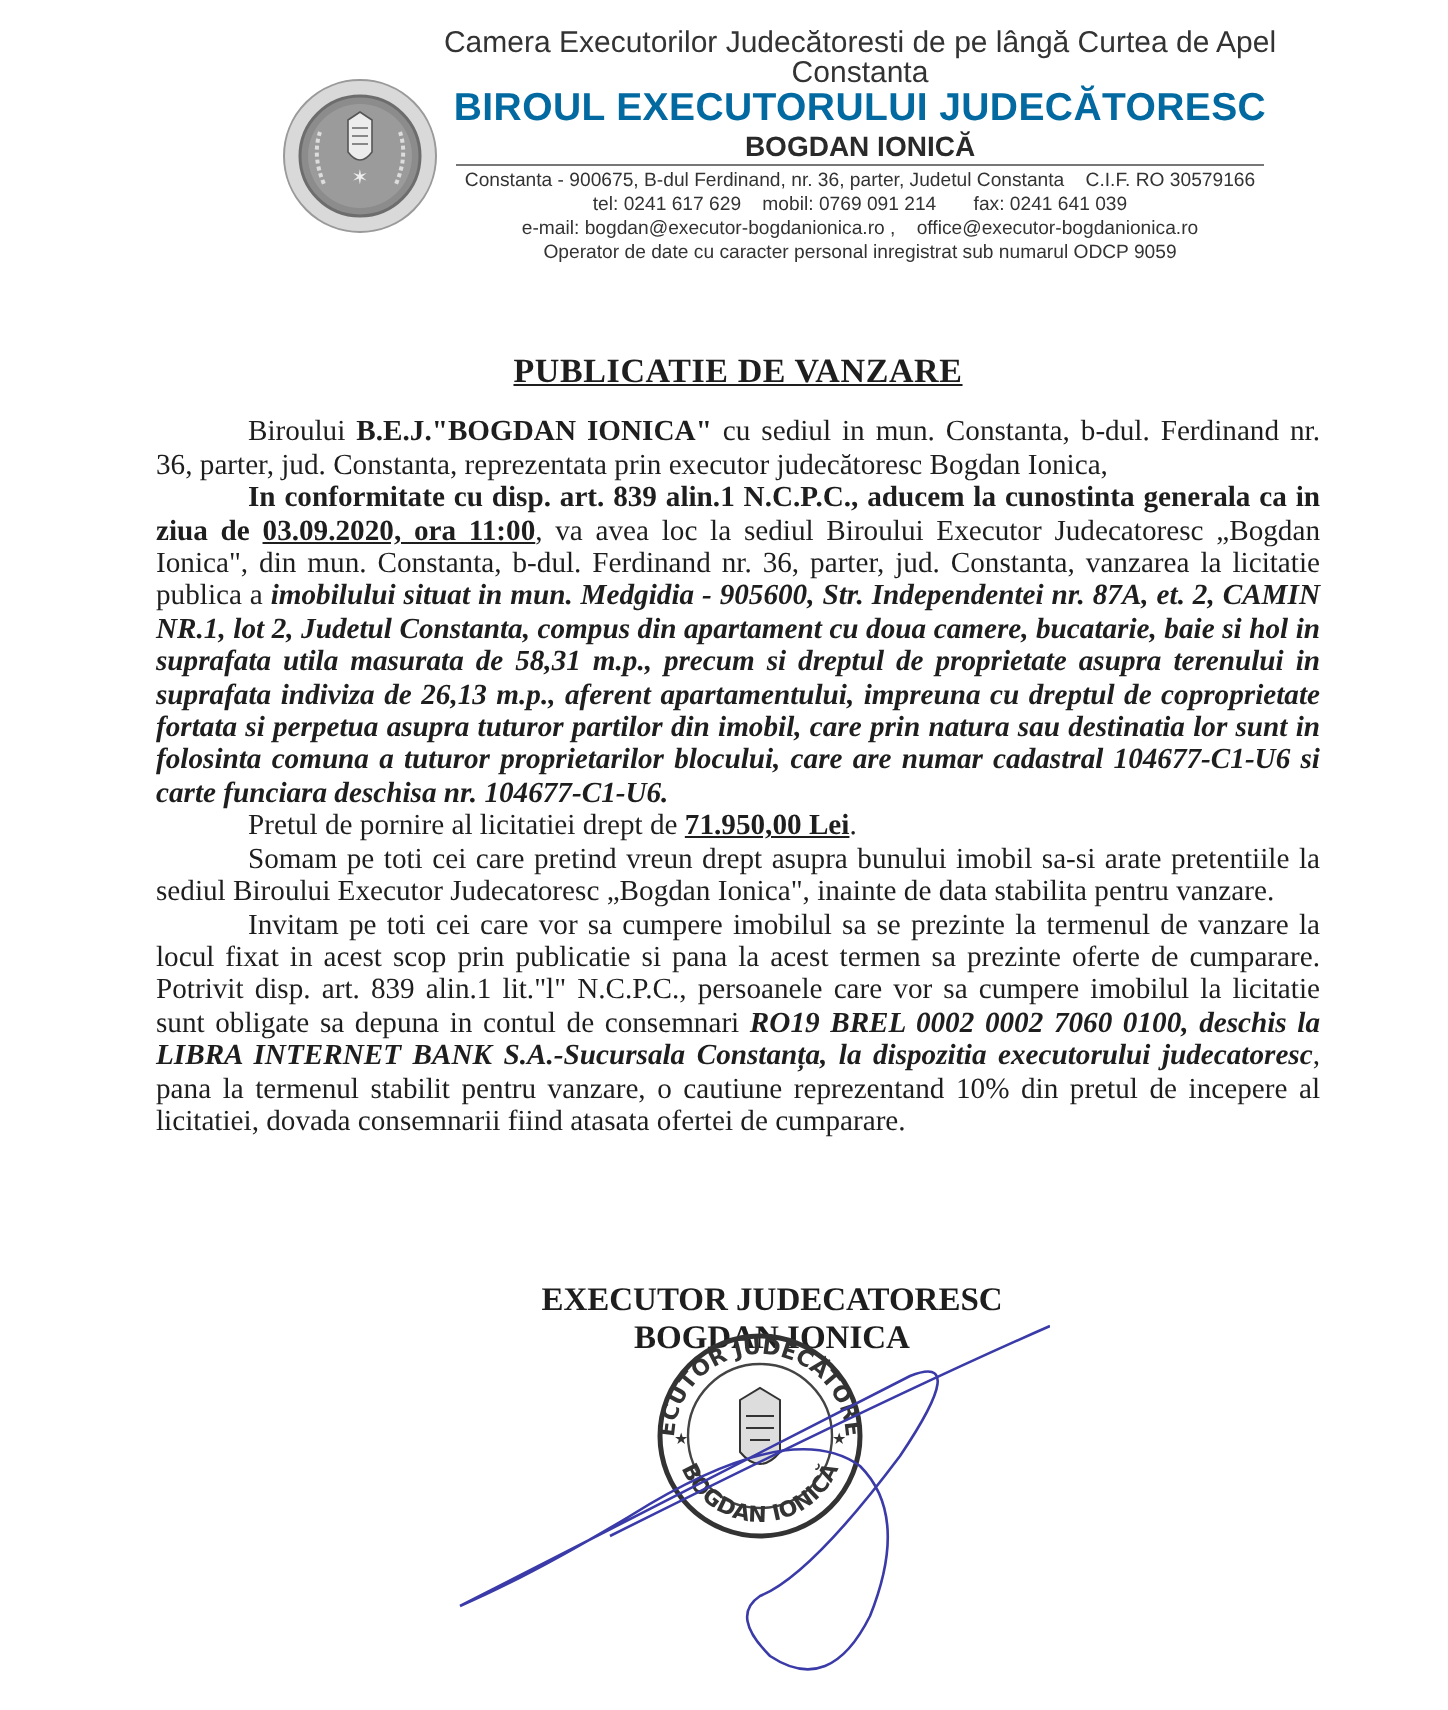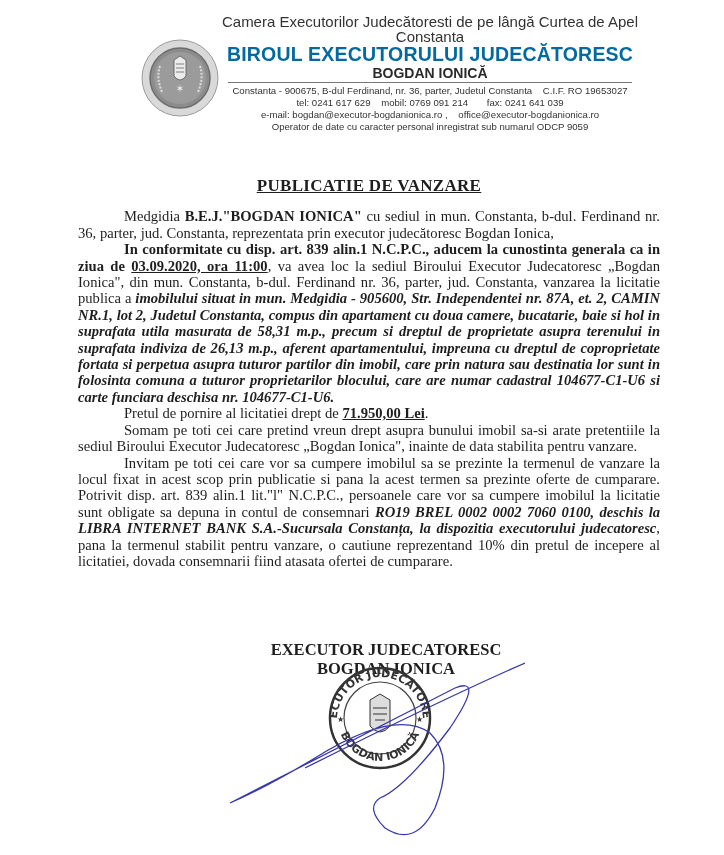--- a/index.html
+++ b/index.html
@@ -33,31 +33,31 @@
     <path d="M36 26 L44 26 M36 30 L44 30 M36 34 L44 34" stroke="#666" stroke-width="0.8"></path>
     <text x="40" y="54" text-anchor="middle" font-size="10" fill="#eee" font-family="DejaVu Sans, sans-serif">✶</text>
     <path d="M20 28 Q16 40 22 54" stroke="#ddd" stroke-width="2" fill="none" stroke-dasharray="2 1.5"></path>
     <path d="M60 28 Q64 40 58 54" stroke="#ddd" stroke-width="2" fill="none" stroke-dasharray="2 1.5"></path>
   </svg>
   <div class="hdr-text">
     <div class="hl1">Camera Executorilor Judecătoresti de pe lângă Curtea de Apel Constanta</div>
     <div class="hl2">BIROUL EXECUTORULUI JUDECĂTORESC</div>
     <div class="hl3">BOGDAN IONICĂ</div>
     <div class="hrule"></div>
-    <div class="hsm" style="white-space:pre">Constanta - 900675, B-dul Ferdinand, nr. 36, parter, Judetul Constanta    C.I.F. RO 19653027</div>
+    <div class="hsm" style="white-space:pre">Constanta - 900675, B-dul Ferdinand, nr. 36, parter, Judetul Constanta    C.I.F. RO 30579166</div>
     <div class="hsm" style="white-space:pre">tel: 0241 617 629    mobil: 0769 091 214       fax: 0241 641 039</div>
     <div class="hsm" style="white-space:pre">e-mail: bogdan@executor-bogdanionica.ro ,    office@executor-bogdanionica.ro</div>
     <div class="hsm">Operator de date cu caracter personal inregistrat sub numarul ODCP 9059</div>
   </div>
 </div>
 
 <div class="doc">
   <div class="title">PUBLICATIE DE VANZARE</div>
 
-  <p class="p"><span>Medgidia </span><span class="b">B.E.J."BOGDAN IONICA"</span><span> cu sediul in mun. Constanta, b-dul. Ferdinand nr. 36, parter, jud. Constanta, reprezentata prin executor judecătoresc Bogdan Ionica,</span></p>
+  <p class="p"><span>Biroului </span><span class="b">B.E.J."BOGDAN IONICA"</span><span> cu sediul in mun. Constanta, b-dul. Ferdinand nr. 36, parter, jud. Constanta, reprezentata prin executor judecătoresc Bogdan Ionica,</span></p>
 
   <p class="p"><span class="b">In conformitate cu disp. art. 839 alin.1 N.C.P.C., aducem la cunostinta generala ca in ziua de </span><span class="b u">03.09.2020, ora 11:00</span><span>, va avea loc la sediul Biroului Executor Judecatoresc „Bogdan Ionica", din mun. Constanta, b-dul. Ferdinand nr. 36, parter, jud. Constanta, vanzarea la licitatie publica a </span><span class="bi">imobilului situat in mun. Medgidia - 905600, Str. Independentei nr. 87A, et. 2, CAMIN NR.1, lot 2, Judetul Constanta, compus din apartament cu doua camere, bucatarie, baie si hol in suprafata utila masurata de 58,31 m.p., precum si dreptul de proprietate asupra terenului in suprafata indiviza de 26,13 m.p., aferent apartamentului, impreuna cu dreptul de coproprietate fortata si perpetua asupra tuturor partilor din imobil, care prin natura sau destinatia lor sunt in folosinta comuna a tuturor proprietarilor blocului, care are numar cadastral 104677-C1-U6 si carte funciara deschisa nr. 104677-C1-U6.</span></p>
 
   <p class="p"><span>Pretul de pornire al licitatiei drept de </span><span class="b u">71.950,00 Lei</span><span>.</span></p>
 
   <p class="p">Somam pe toti cei care pretind vreun drept asupra bunului imobil sa-si arate pretentiile la sediul Biroului Executor Judecatoresc „Bogdan Ionica", inainte de data stabilita pentru vanzare.</p>
 
   <p class="p"><span>Invitam pe toti cei care vor sa cumpere imobilul sa se prezinte la termenul de vanzare la locul fixat in acest scop prin publicatie si pana la acest termen sa prezinte oferte de cumparare. Potrivit disp. art. 839 alin.1 lit."l" N.C.P.C., persoanele care vor sa cumpere imobilul la licitatie sunt obligate sa depuna in contul de consemnari </span><span class="bi">RO19 BREL 0002 0002 7060  0100, deschis la LIBRA INTERNET BANK S.A.-Sucursala Constanța, la dispozitia executorului judecatoresc</span><span>, pana la termenul stabilit pentru vanzare, o cautiune reprezentand 10% din pretul de incepere al licitatiei, dovada consemnarii fiind atasata ofertei de cumparare.</span></p>
 </div>
 

